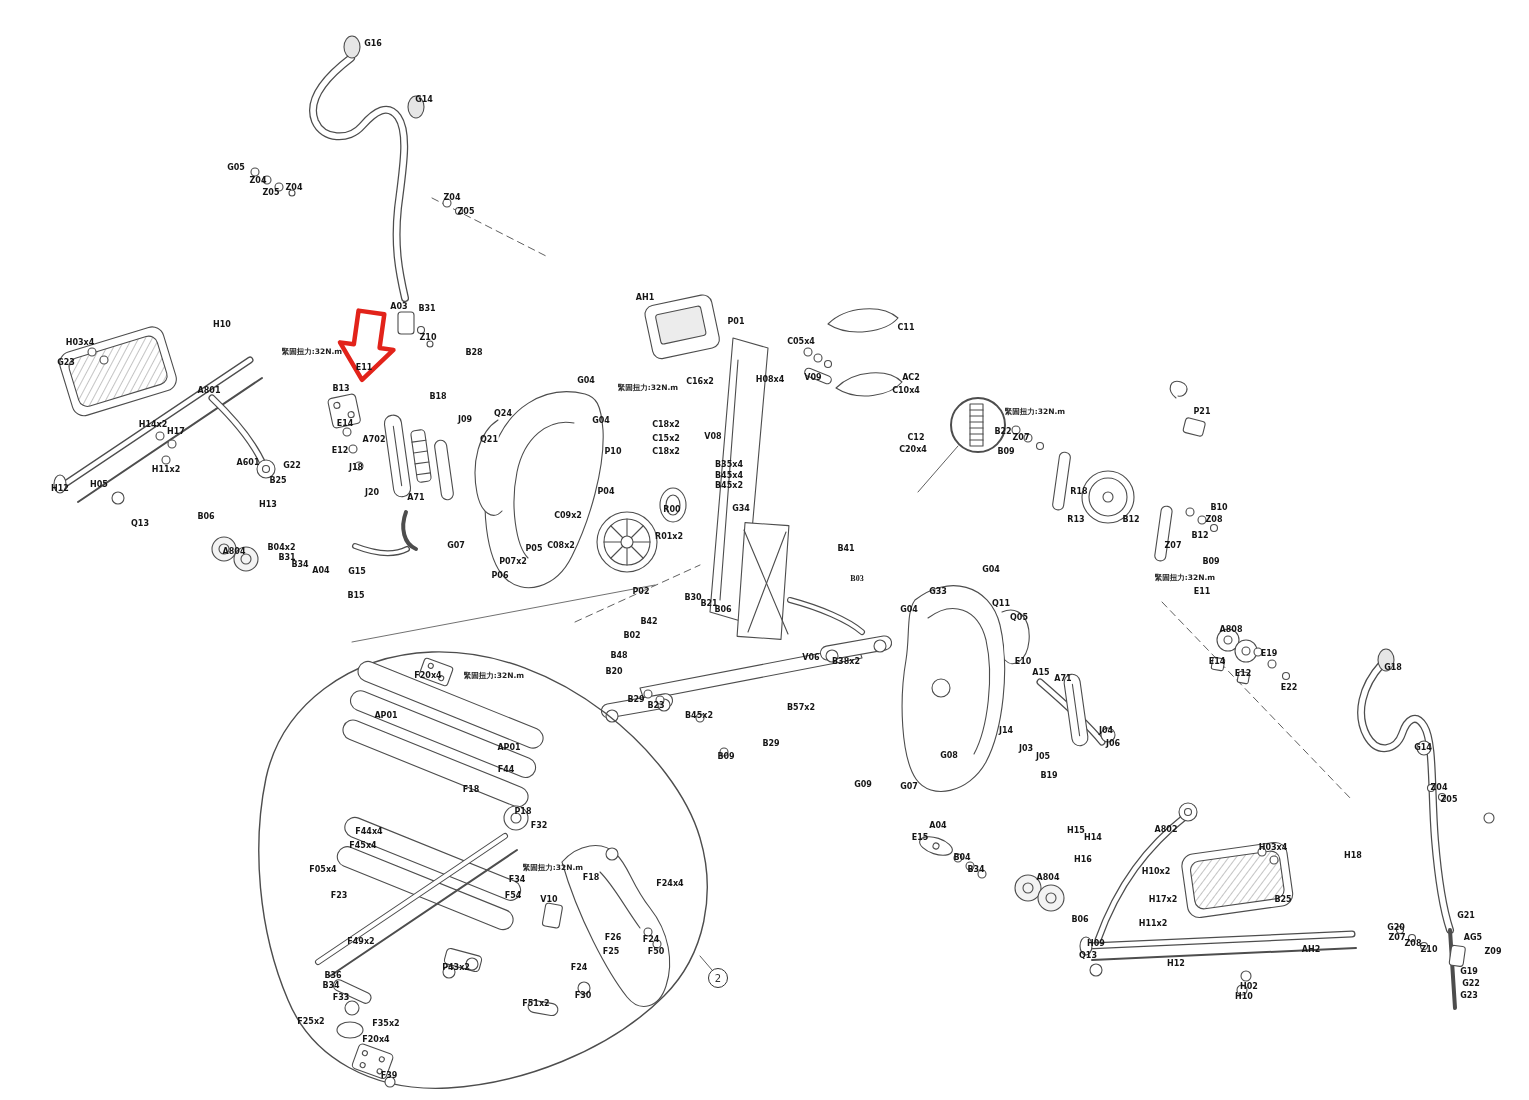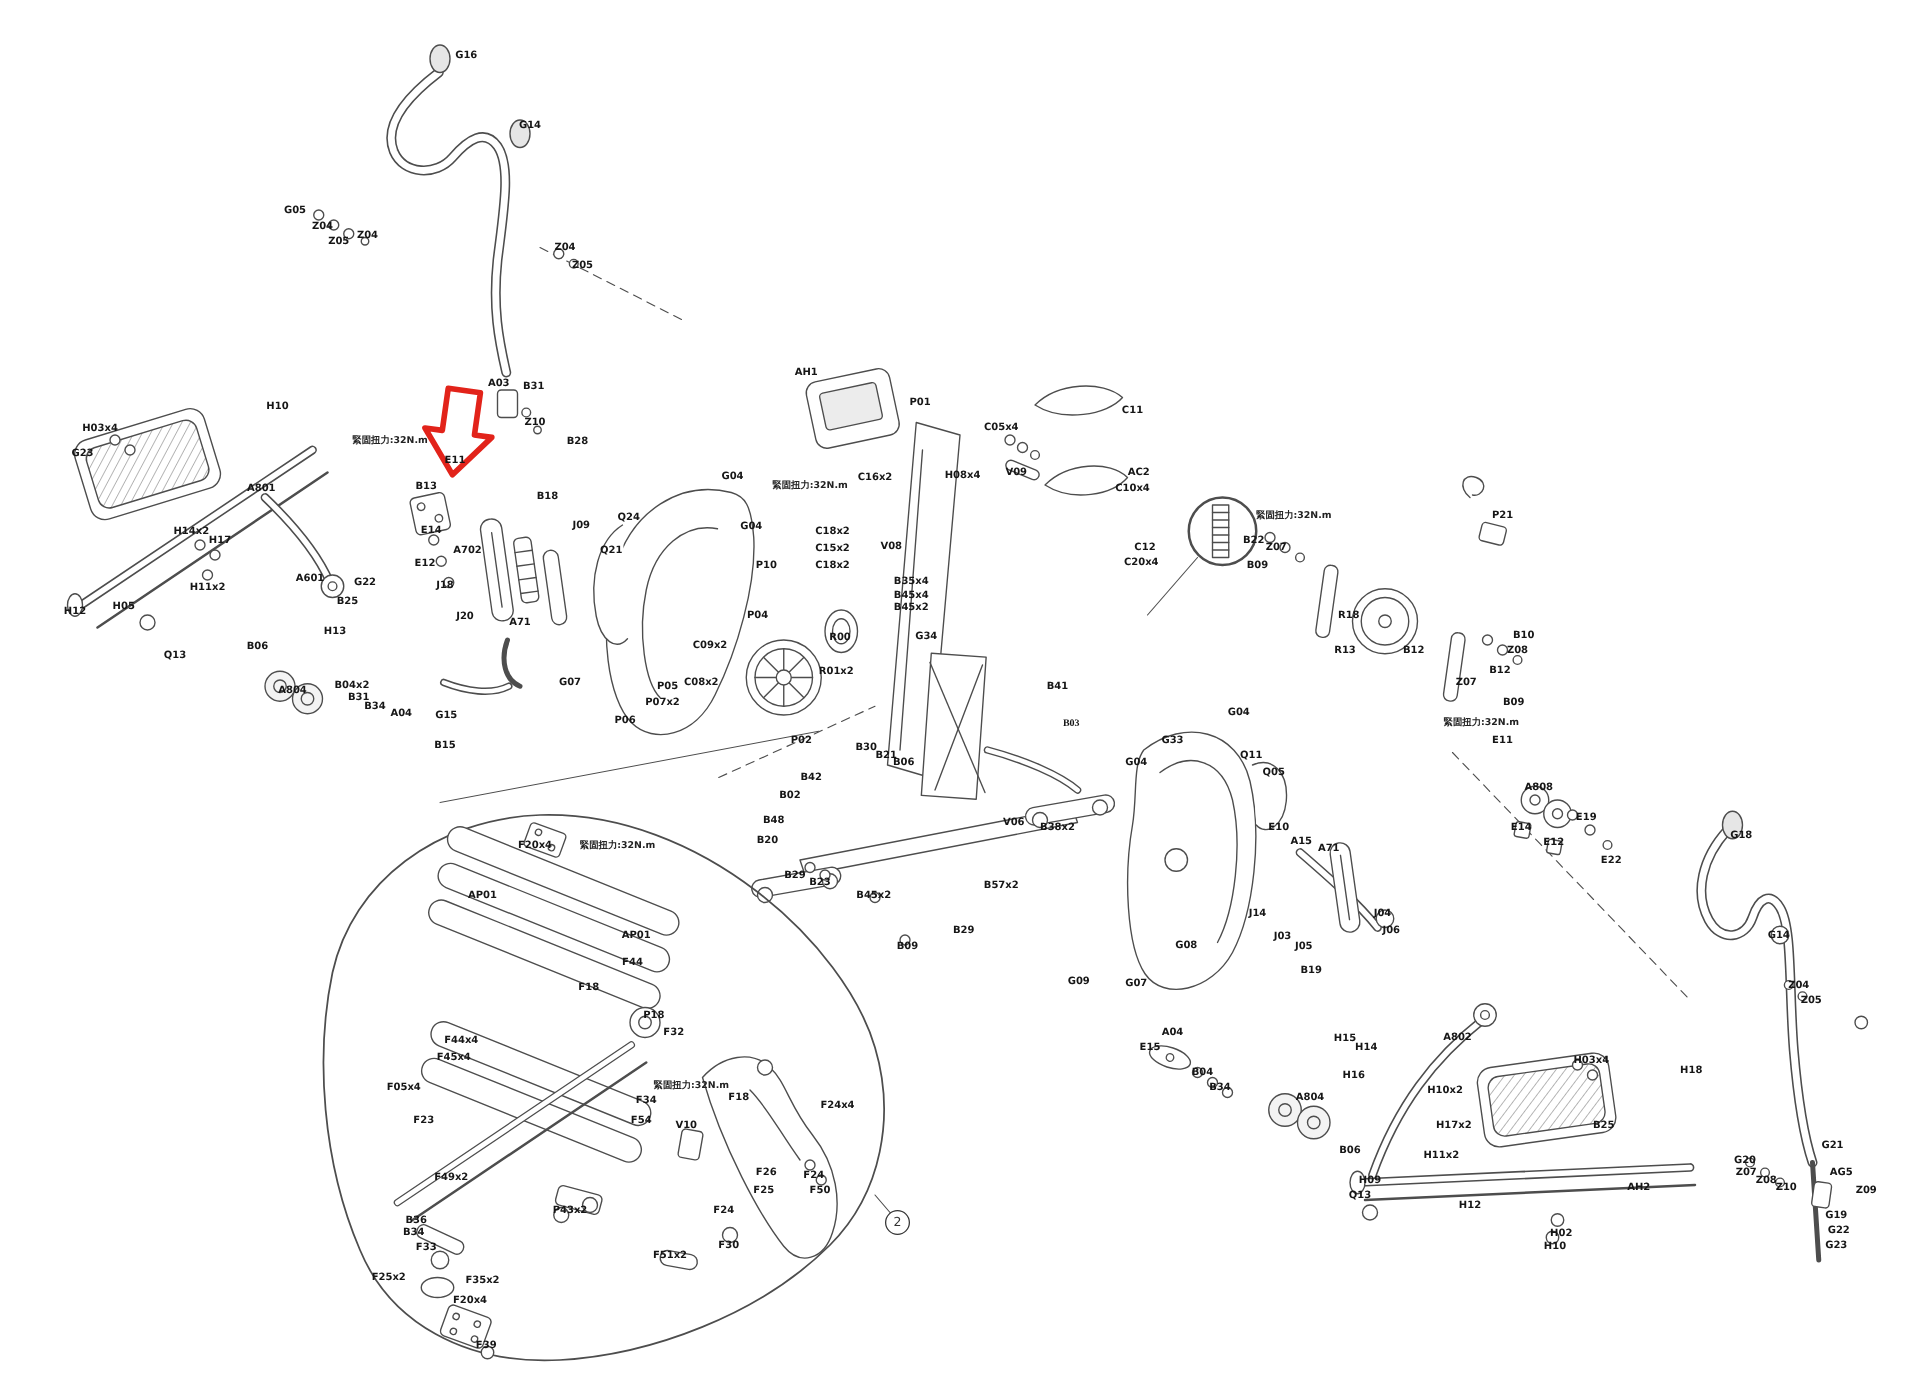--- a/index.html
+++ b/index.html
@@ -362,21 +362,21 @@
       <span class="part-label" style="left: 294px; top: 188px;">Z04</span>
       <span class="part-label" style="left: 452px; top: 198px;">Z04</span>
       <span class="part-label" style="left: 466px; top: 212px;">Z05</span>
       <span class="part-label" style="left: 222px; top: 325px;">H10</span>
       <span class="part-label" style="left: 80px; top: 343px;">H03x4</span>
       <span class="part-label" style="left: 66px; top: 363px;">G23</span>
       <span class="part-label" style="left: 209px; top: 391px;">A801</span>
       <span class="part-label" style="left: 399px; top: 307px;">A03</span>
       <span class="part-label" style="left: 427px; top: 309px;">B31</span>
       <span class="part-label" style="left: 428px; top: 338px;">Z10</span>
-      <span class="part-label" style="left: 462px; top: 353px;">B28</span>
+      <span class="part-label" style="left: 474px; top: 353px;">B28</span>
       <span class="part-label note" style="left: 312px; top: 352px;">緊固扭力:32N.m</span>
       <span class="part-label" style="left: 364px; top: 368px;">E11</span>
       <span class="part-label" style="left: 341px; top: 389px;">B13</span>
       <span class="part-label" style="left: 438px; top: 397px;">B18</span>
       <span class="part-label note" style="left: 648px; top: 388px;">緊固扭力:32N.m</span>
       <span class="part-label" style="left: 153px; top: 425px;">H14x2</span>
       <span class="part-label" style="left: 176px; top: 432px;">H17</span>
       <span class="part-label" style="left: 345px; top: 424px;">E14</span>
       <span class="part-label" style="left: 374px; top: 440px;">A702</span>
       <span class="part-label" style="left: 465px; top: 420px;">J09</span>
@@ -404,21 +404,21 @@
       <span class="part-label" style="left: 503px; top: 414px;">Q24</span>
       <span class="part-label" style="left: 601px; top: 421px;">G04</span>
       <span class="part-label" style="left: 489px; top: 440px;">Q21</span>
       <span class="part-label" style="left: 613px; top: 452px;">P10</span>
       <span class="part-label" style="left: 606px; top: 492px;">P04</span>
       <span class="part-label" style="left: 568px; top: 516px;">C09x2</span>
       <span class="part-label" style="left: 561px; top: 546px;">C08x2</span>
       <span class="part-label" style="left: 672px; top: 510px;">R00</span>
       <span class="part-label" style="left: 669px; top: 537px;">R01x2</span>
       <span class="part-label" style="left: 534px; top: 549px;">P05</span>
-      <span class="part-label" style="left: 513px; top: 562px; margin-left: 17px;">P07x2</span>
+      <span class="part-label" style="left: 513px; top: 562px;">P07x2</span>
       <span class="part-label" style="left: 500px; top: 576px;">P06</span>
       <span class="part-label" style="left: 456px; top: 546px;">G07</span>
       <span class="part-label" style="left: 645px; top: 298px;">AH1</span>
       <span class="part-label" style="left: 736px; top: 322px;">P01</span>
       <span class="part-label" style="left: 700px; top: 382px;">C16x2</span>
       <span class="part-label" style="left: 770px; top: 380px;">H08x4</span>
       <span class="part-label" style="left: 666px; top: 425px;">C18x2</span>
       <span class="part-label" style="left: 666px; top: 439px;">C15x2</span>
       <span class="part-label" style="left: 666px; top: 452px;">C18x2</span>
       <span class="part-label" style="left: 713px; top: 437px;">V08</span>

